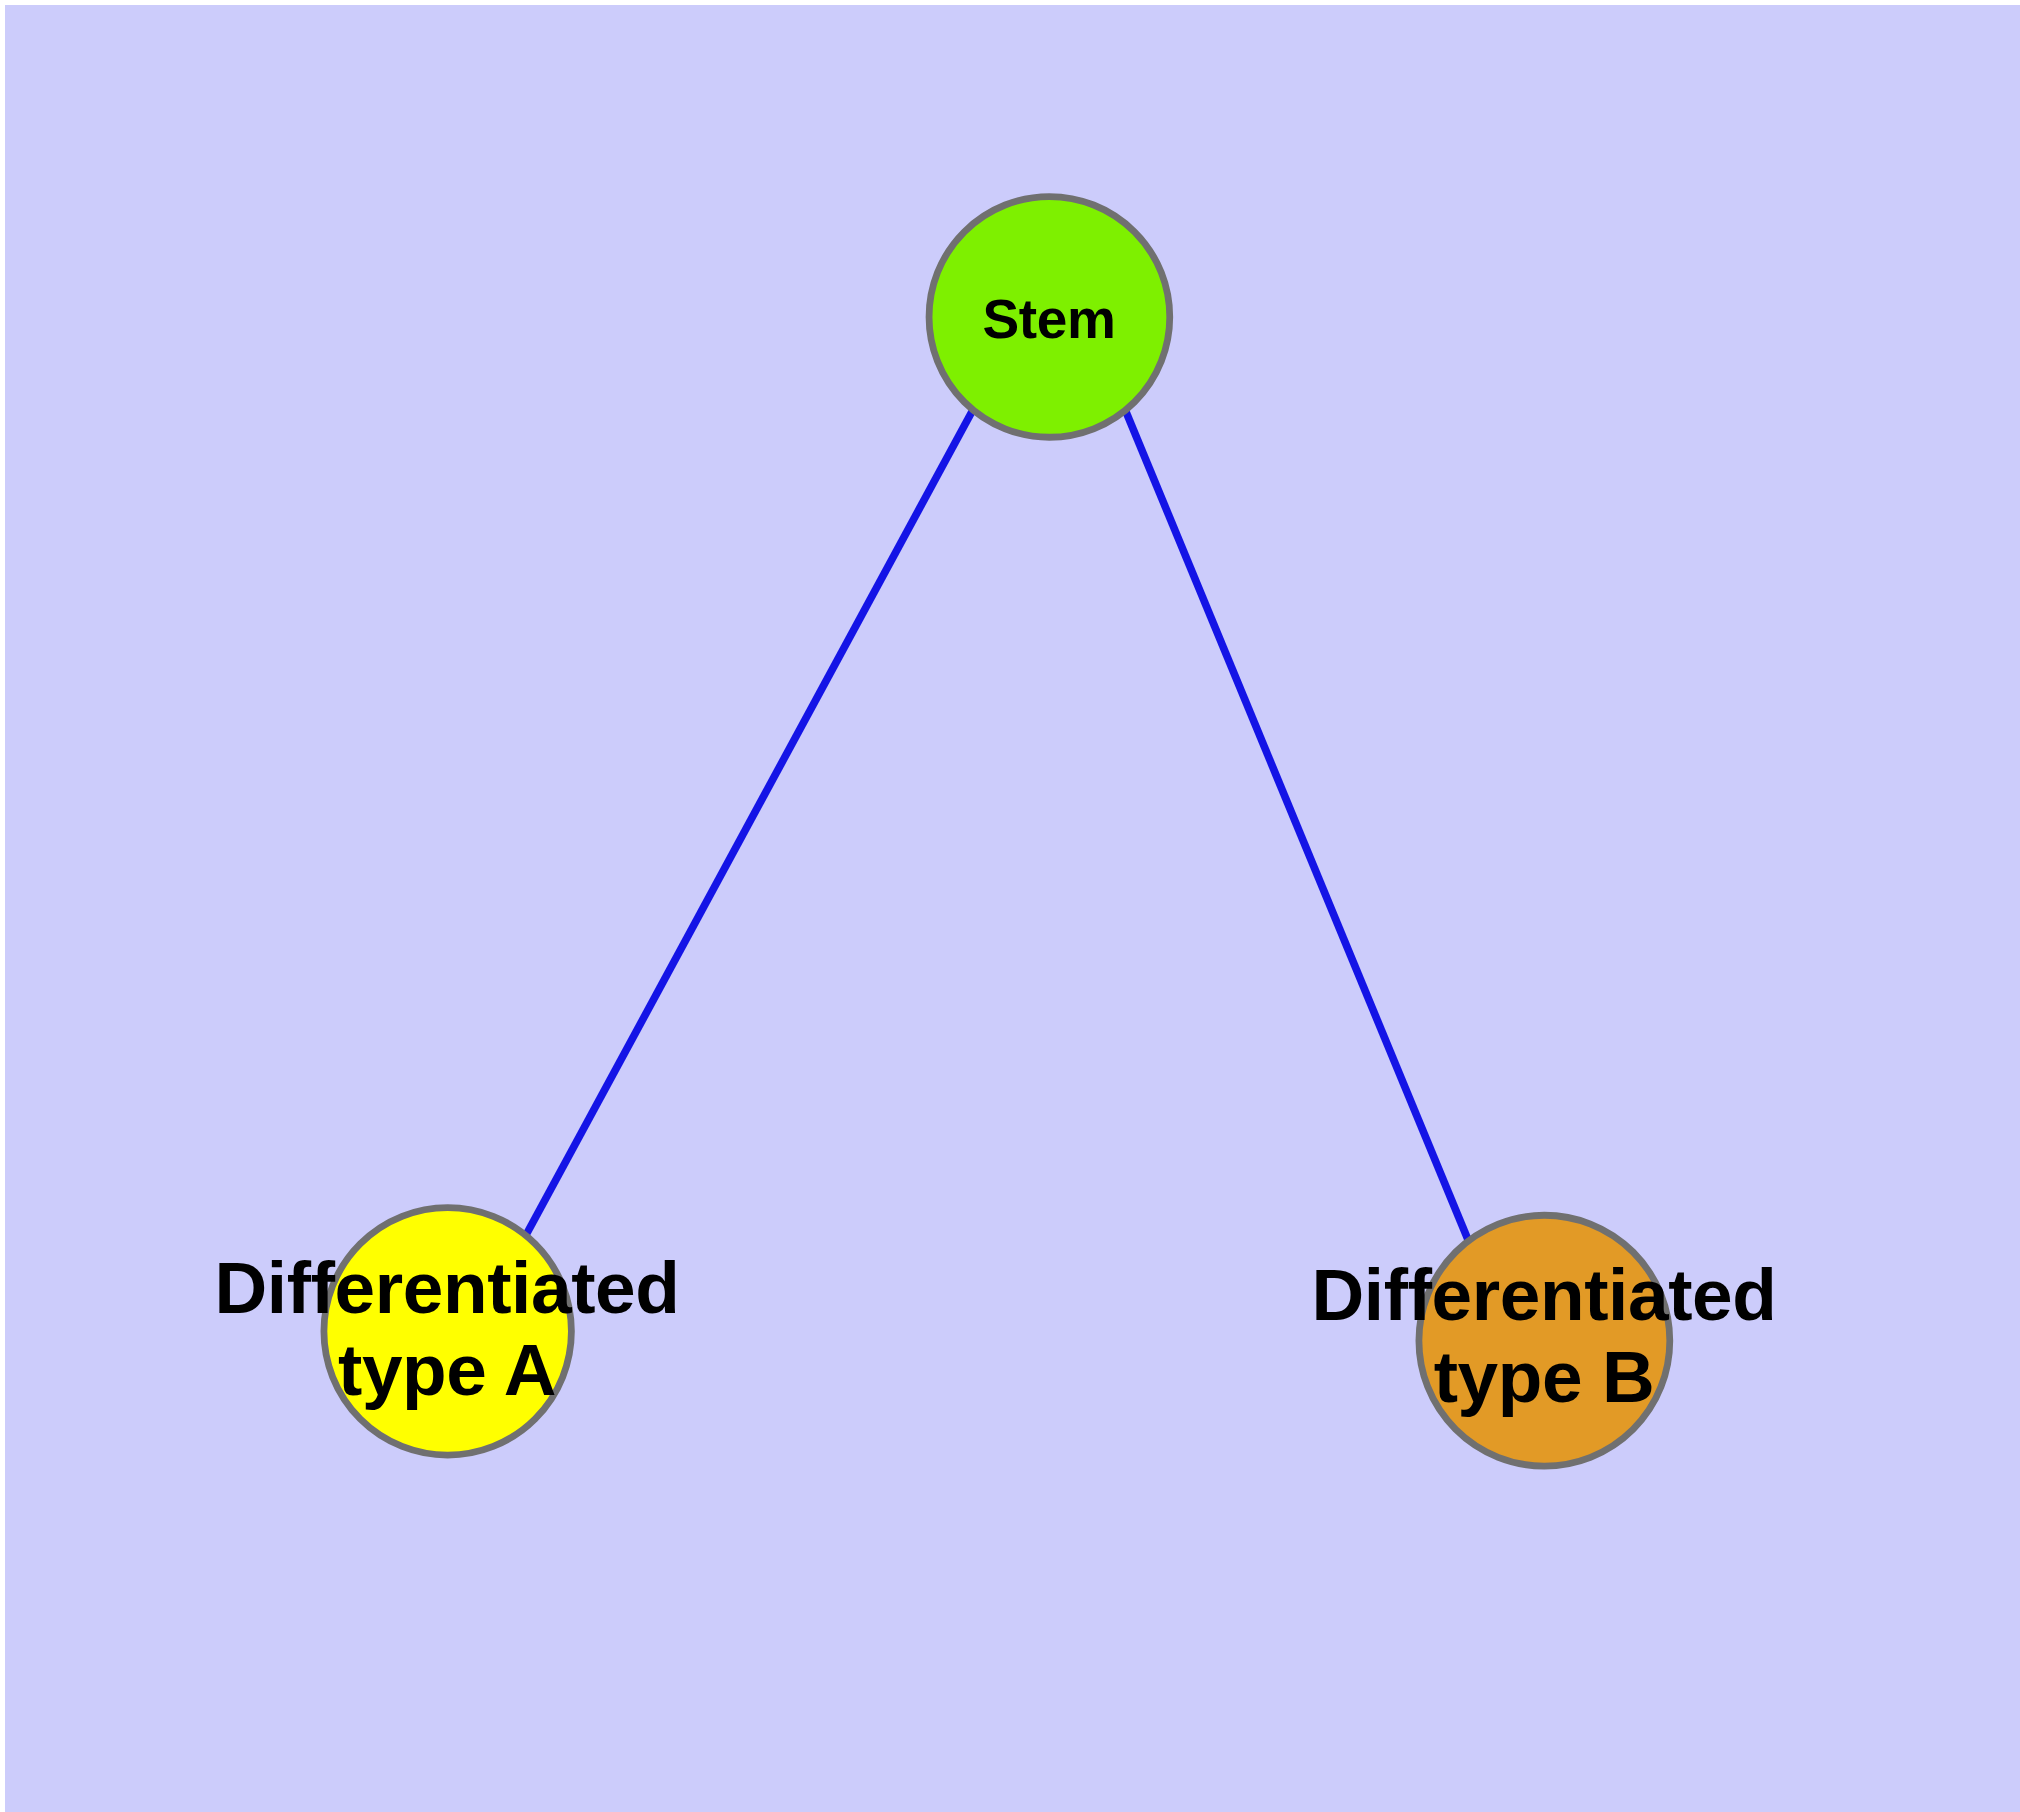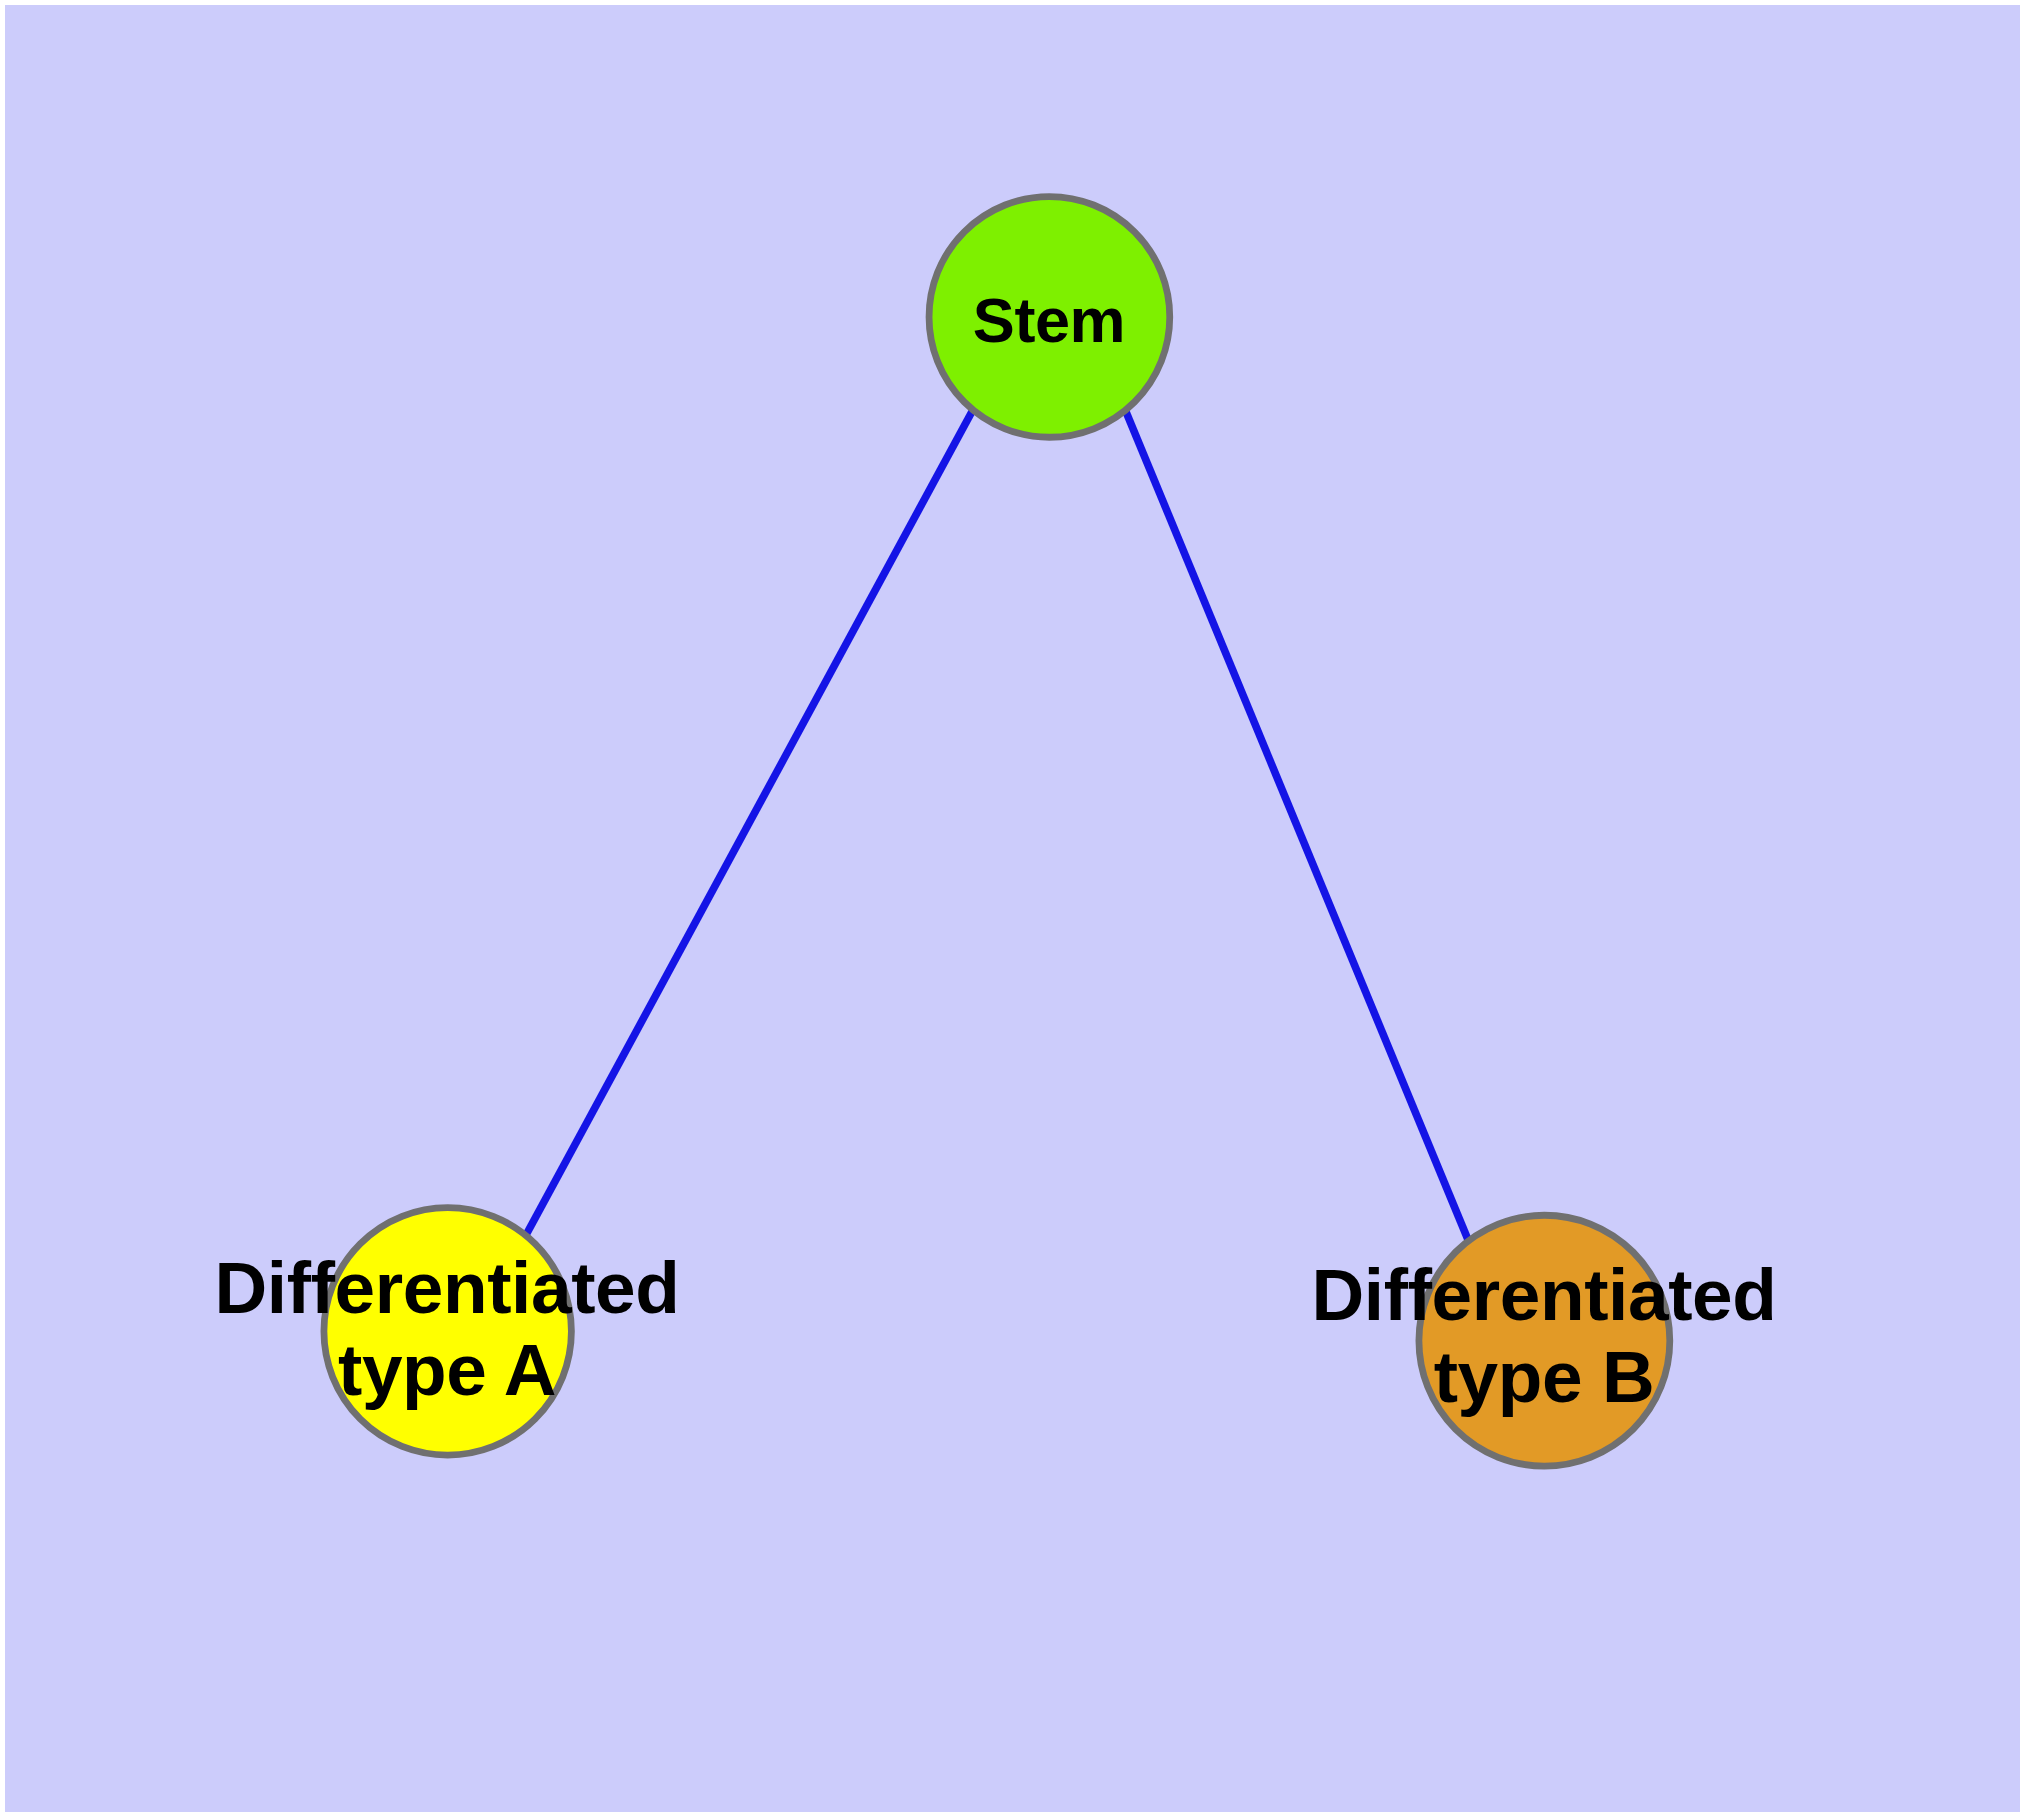--- a/index.html
+++ b/index.html
@@ -36,21 +36,21 @@
     transform: translate(-50%, -50%);
     text-align: center;
     color: #000000;
     font-family: "Liberation Sans", sans-serif;
     font-weight: bold;
     line-height: 1.12;
     white-space: pre;
     pointer-events: none;
     letter-spacing: -0.4px;
   }
-  .label-stem   { font-size: 63px; }
+  .label-stem   { font-size: 55px; }
   .label-type-a { font-size: 73px; }
   .label-type-b { font-size: 73px; }
 </style>
 </head>
 <body>
 
 <div id="canvas">
 
   <svg id="graph-svg" viewBox="0 0 2384 2138">
 

